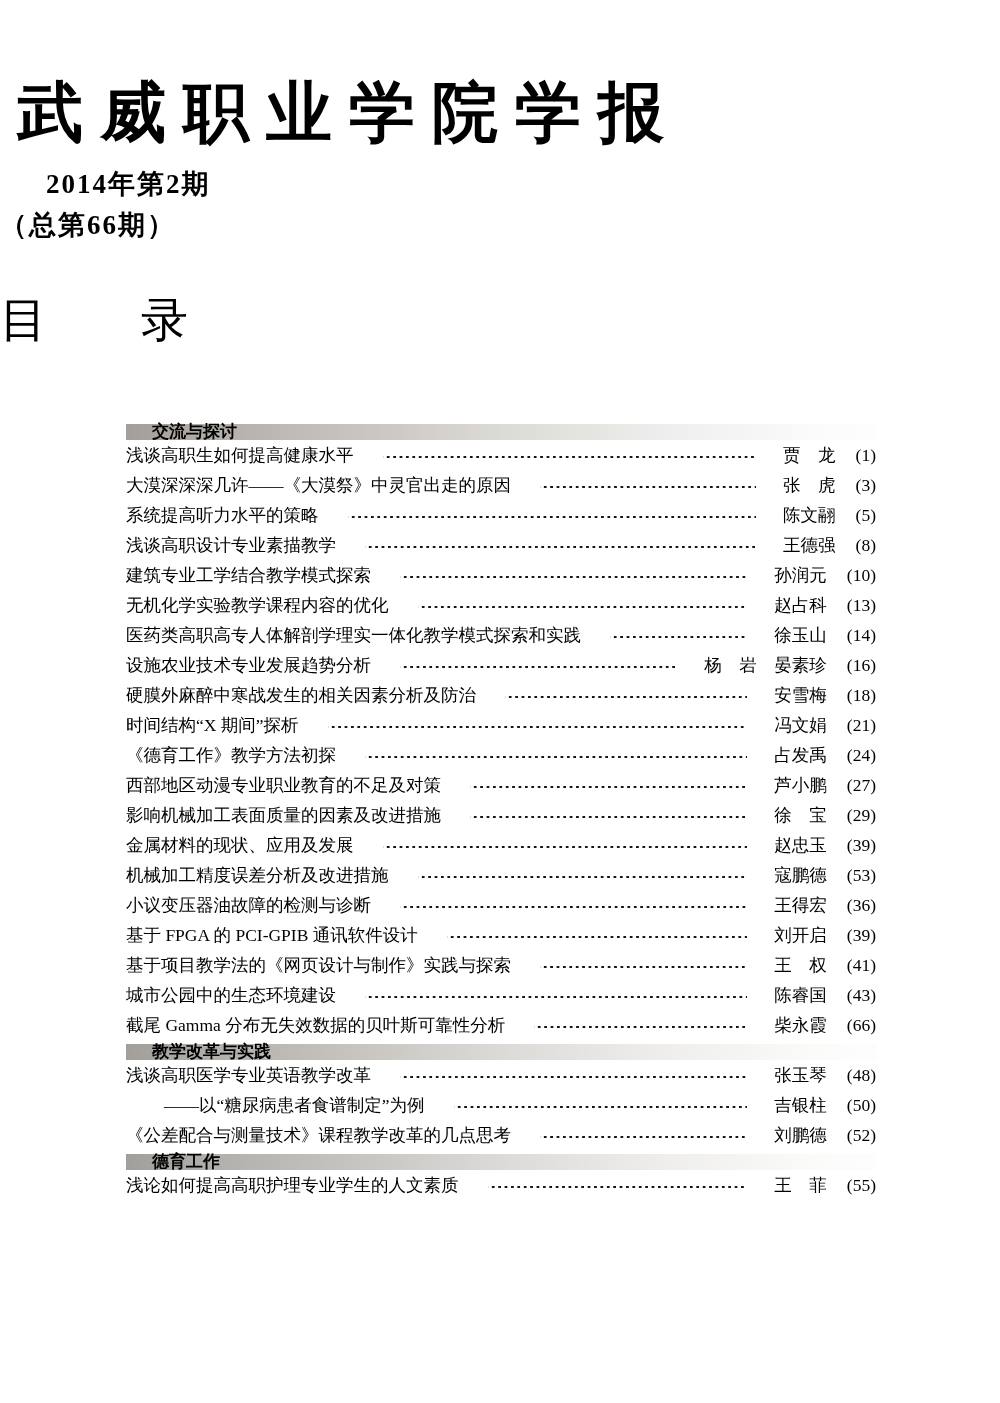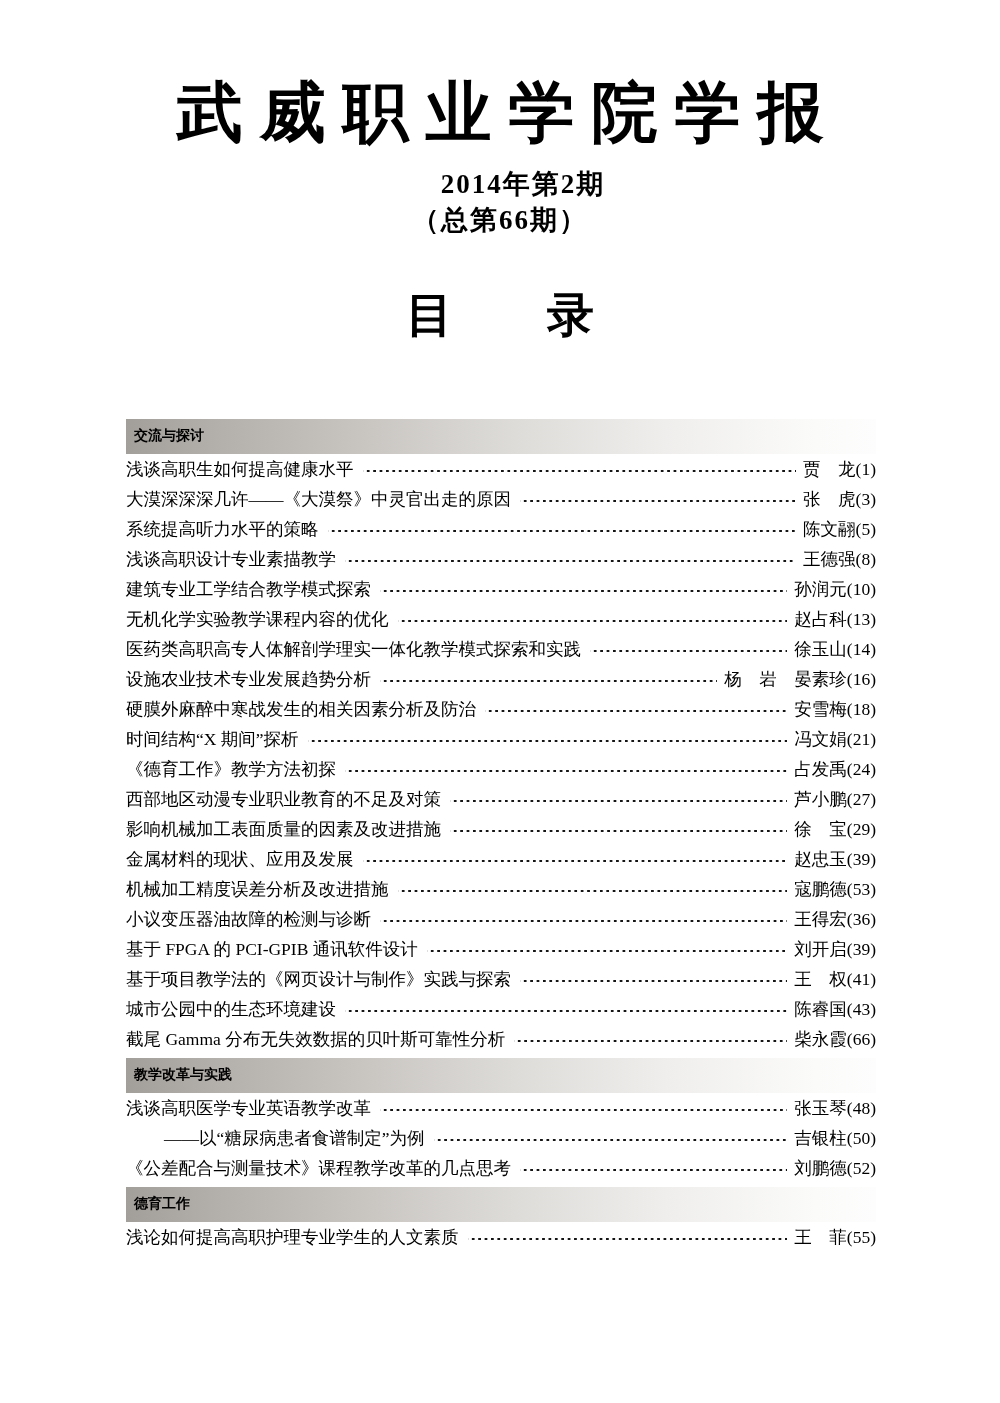--- a/index.html
+++ b/index.html
@@ -9,80 +9,82 @@
   }
   body {
     width: 1000px;
     height: 1403px;
     position: relative;
     font-family: "Liberation Serif", serif;
     color: #000000;
     overflow: hidden;
   }
   .masthead {
-    text-align: center;
+    text-align: left;
   }
   .journal-title {
     margin: 0;
     padding-top: 76px;
     font-size: 66px;
     line-height: 1.12;
     font-weight: bold;
     letter-spacing: 17px;
     text-indent: 17px;
     white-space: nowrap;
   }
   .issue-line {
     margin-top: 16px;
     font-size: 27px;
     font-weight: bold;
     letter-spacing: 2px;
     padding-left: 46px;
   }
   .volume-line {
+    margin-top: 5px;
     font-size: 27px;
     font-weight: bold;
     letter-spacing: 2px;
   }
   .contents-title {
     margin-top: 46px;
     font-size: 47px;
-    font-weight: bold;
+    font-weight: normal;
     white-space: pre;
   }
   .toc {
     margin-left: 126px;
     width: 750px;
     margin-top: 72px;
   }
   .section-bar {
-    height: 35px;
+    height: 16px;
     margin-top: 4px;
     background: linear-gradient(to right,
       #a29e99 0%, #b3afab 12%, #c9c6c2 32%,
       #dedcd9 52%, #efeeec 72%, #fbfbfa 92%, #fdfdfd 100%);
     display: flex;
     align-items: center;
-    padding-left: 8px;
+    padding-left: 26px;
     box-sizing: border-box;
     font-family: "Liberation Sans", sans-serif;
     font-weight: bold;
-    font-size: 14px;
+    font-size: 17px;
     color: #000000;
   }
   .section-bar:first-child {
     margin-top: 0;
   }
   .entry {
     display: flex;
     align-items: baseline;
     height: 30px;
     line-height: 30px;
     font-size: 17.5px;
     white-space: nowrap;
+    gap: 20px;
   }
   .entry-title {
     flex: 0 0 auto;
   }
   .entry.indent .entry-title {
     padding-left: 38px;
   }
   .leader {
     flex: 1 1 auto;
     align-self: stretch;

